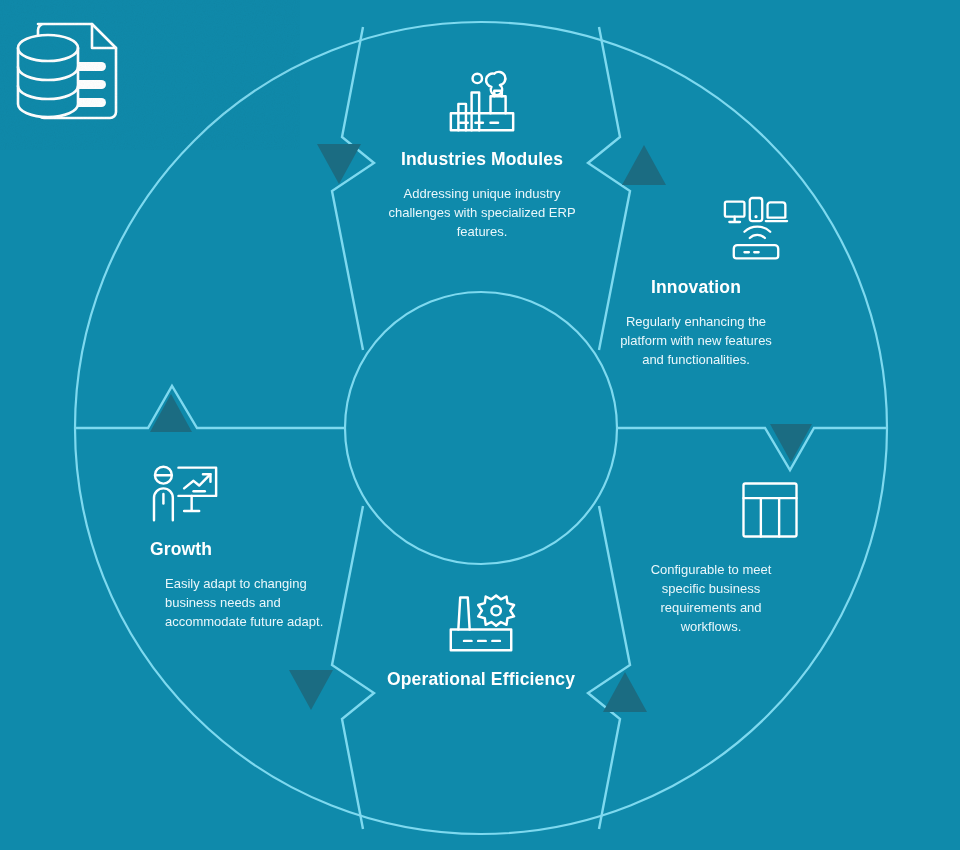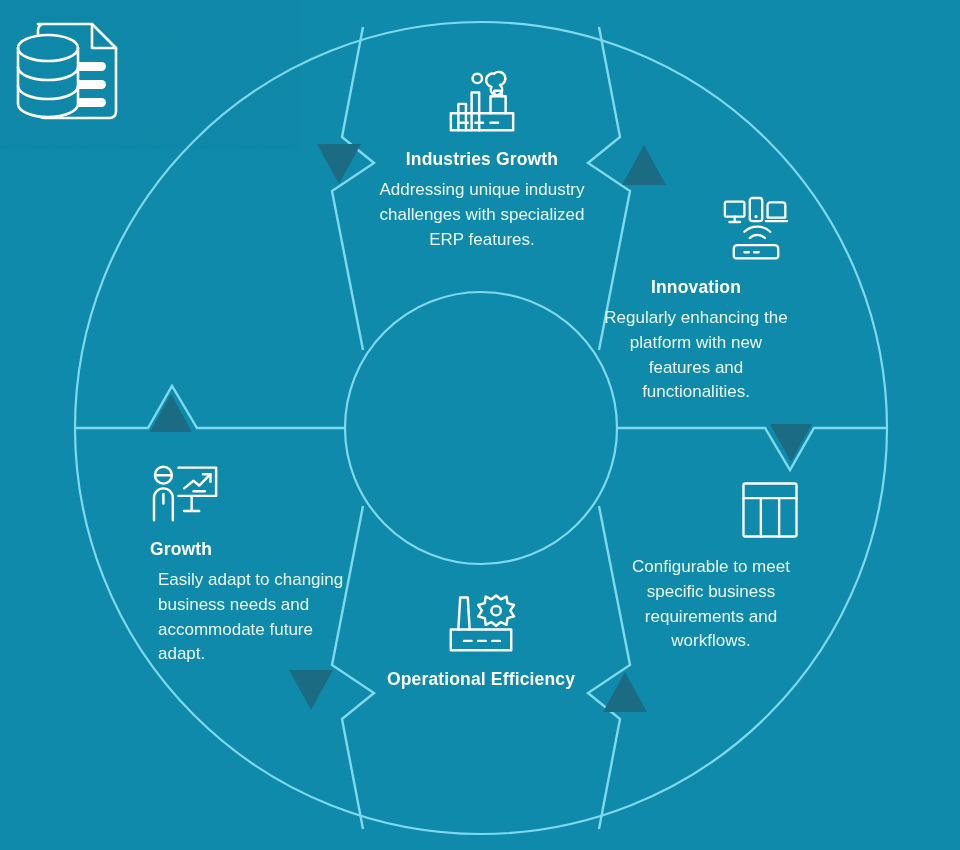--- a/index.html
+++ b/index.html
@@ -22,21 +22,21 @@
   .arrowtri{fill:#1b6c82;stroke:none;}
   .icon{fill:none;stroke:#ffffff;stroke-width:2.6;stroke-linecap:round;stroke-linejoin:round;}
   .icon-f{fill:#ffffff;stroke:none;}
 
   .node{position:absolute;}
   .node .title{
     color:#ffffff;font-size:17.5px;font-weight:bold;
     letter-spacing:.15px;margin:0 0 7px 0;line-height:1.2;
   }
   .node .desc{
-    color:#eaf7fb;font-size:17px;line-height:1.46;margin:8px;
+    color:#eaf7fb;font-size:13px;line-height:1.46;margin:15px;
   }
   .node.al-left{text-align:left;}
   .node.al-right{text-align:center;}
   .node.al-center{text-align:center;}
   .iconwrap{display:block;margin-bottom:9px;}
   .iconwrap.al-left{text-align:left;}
   .iconwrap.al-right{text-align:right;}
   .iconwrap.al-center{text-align:center;}
 
   
@@ -117,21 +117,21 @@
         <circle class="icon" stroke-width="3" cx="40" cy="11" r="5"></circle>
         <path class="icon" stroke-width="3" d="M 58 6 a 7 7 0 1 1 6 12 a 6 6 0 1 1 -9 2 a 6 6 0 1 1 3 -14"></path>
         <path class="icon" stroke-width="3" d="M 20 66 L 20 38 L 28 38 L 28 66"></path>
         <path class="icon" stroke-width="3" d="M 34 66 L 34 26 L 42 26 L 42 66"></path>
         <path class="icon" stroke-width="3" d="M 12 66 L 12 48 L 78 48 L 78 66 Z"></path>
         <path class="icon" stroke-width="3" d="M 54 48 L 54 30 L 70 30 L 70 48"></path>
         <path class="icon" stroke-width="3" d="M 58 30 L 58 24 L 66 24 L 66 30"></path>
         <path class="icon" stroke-width="3.4" d="M 22 58 L 30 58 M 38 58 L 46 58 M 54 58 L 62 58"></path>
       </svg>
     </span>
-    <p class="title">Industries Growth</p>
+    <p class="title">Industries Modules</p>
     <p class="desc">Addressing unique industry challenges with specialized ERP features.</p>
   </div>
 
   <div class="node al-right" id="n-innovation">
     <span class="iconwrap al-right">
       <svg viewBox="0 0 90 76" width="80" height="68">
         <rect class="icon" stroke-width="3" x="10" y="6" width="22" height="17" rx="2"></rect>
         <path class="icon" stroke-width="3" d="M 21 23 L 21 29 M 15 29 L 27 29"></path>
         <rect class="icon" stroke-width="3" x="38" y="2" width="14" height="26" rx="3"></rect>
         <circle class="icon-f" cx="45" cy="23" r="1.8"></circle>

